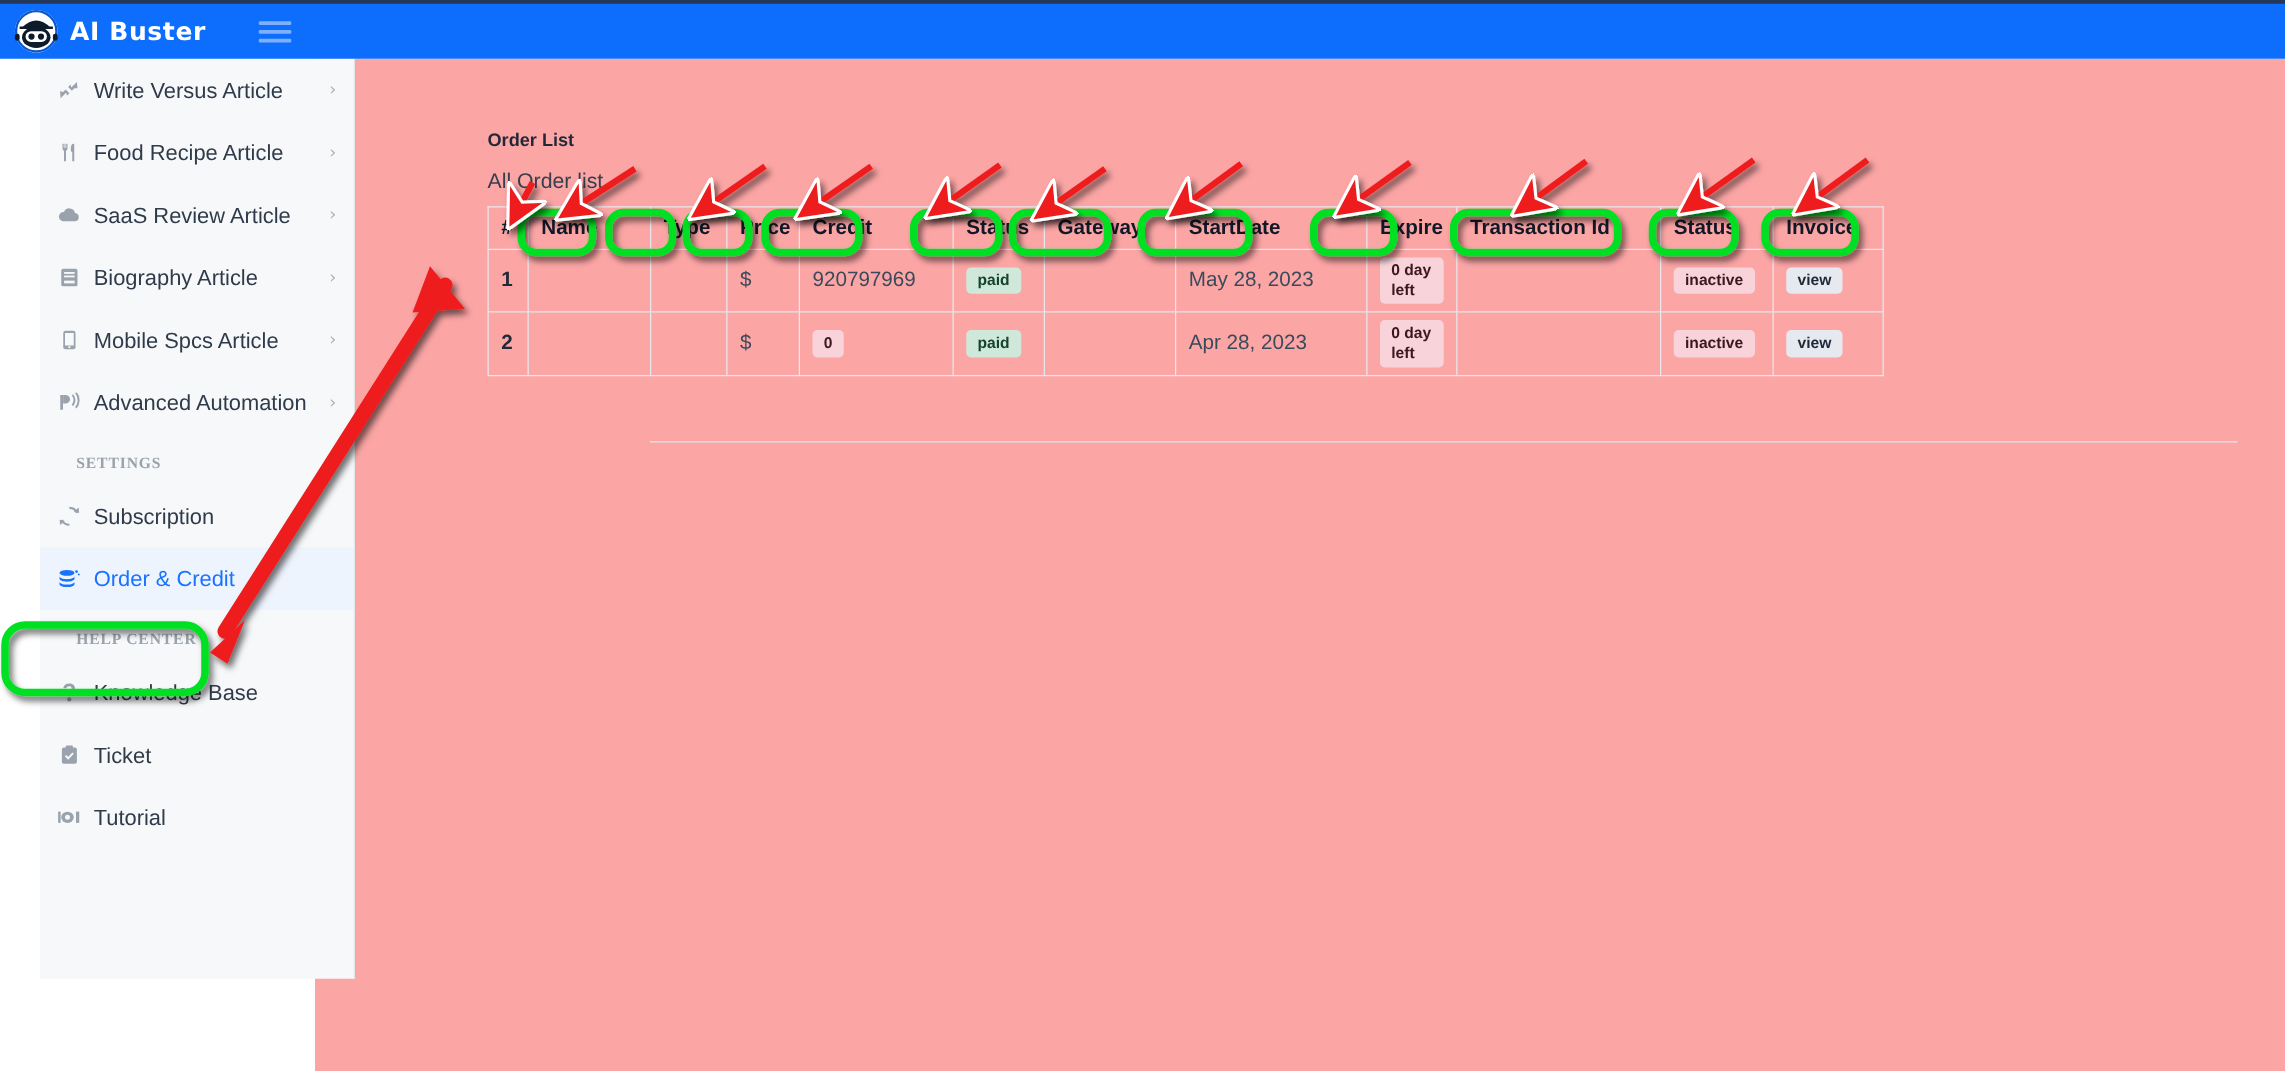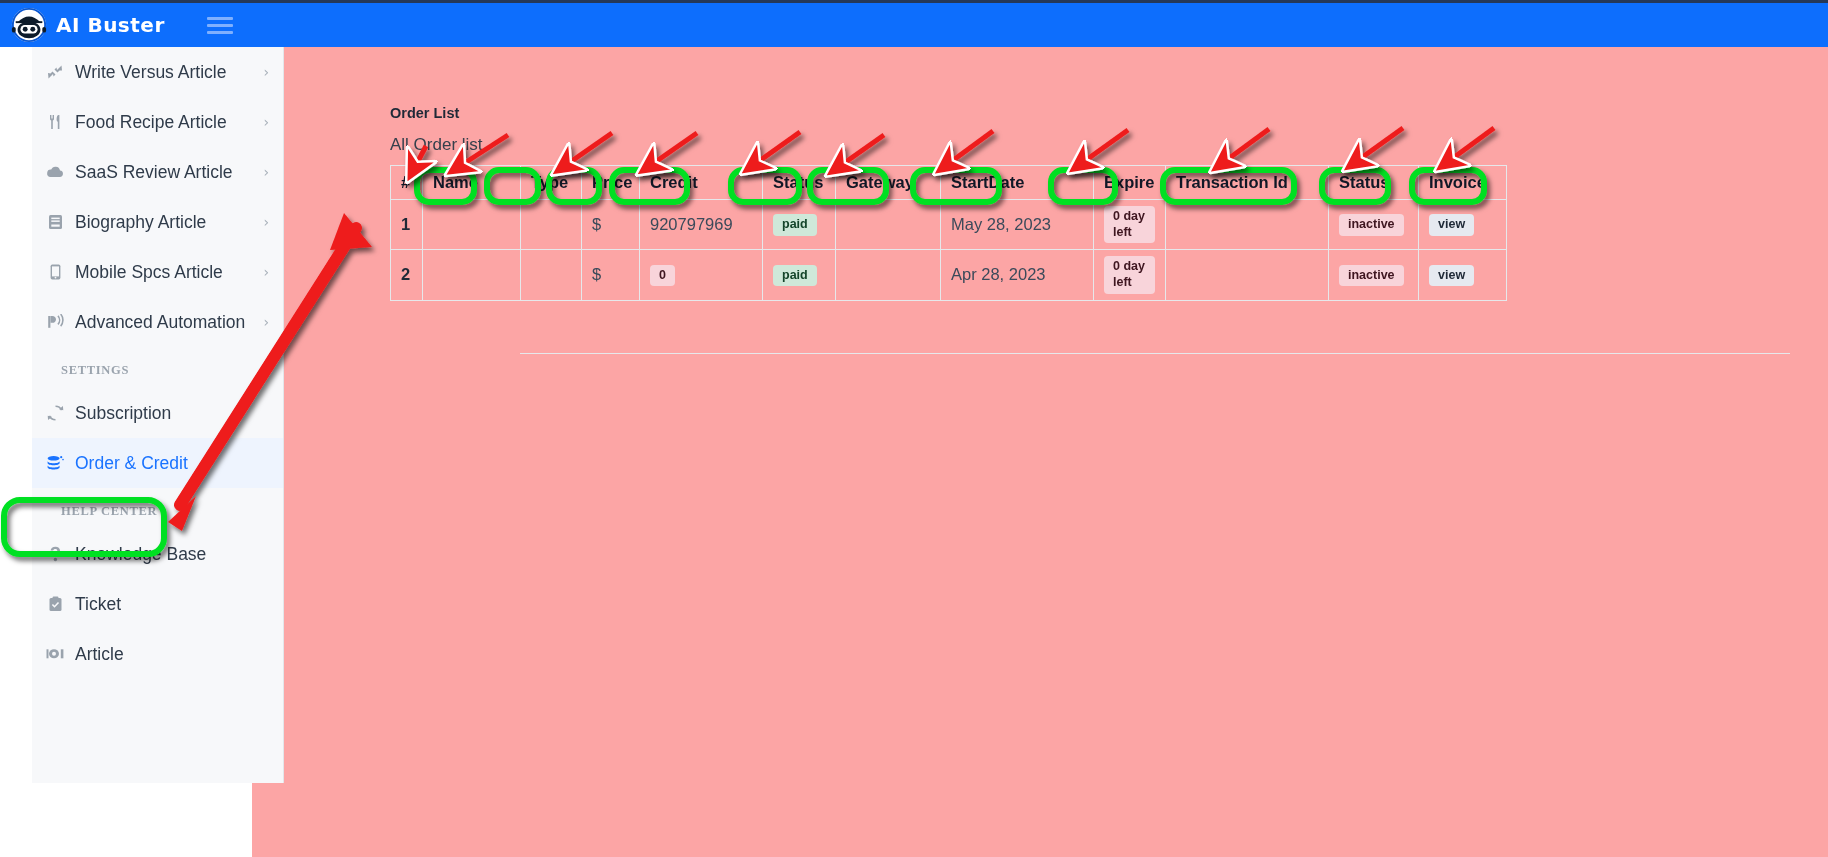--- a/index.html
+++ b/index.html
@@ -277,21 +277,21 @@
 
     <div class="nav-item">
       <span class="ico">
         <svg width="18" height="14" viewBox="0 0 18 14" fill="currentColor">
           <rect x="0.5" y="2.3" width="2" height="9"></rect>
           <ellipse cx="8" cy="6.8" rx="5" ry="4.5"></ellipse>
           <rect x="14.8" y="2.3" width="2.6" height="9"></rect>
           <circle cx="8" cy="6.8" r="2" fill="#f7f8fa"></circle>
         </svg>
       </span>
-      <span class="lbl">Article</span>
+      <span class="lbl">Tutorial</span>
     </div>
   </div>
 
   <div class="main">
     <div class="panel">
       <div class="panel-title">Order List</div>
       <div class="panel-sub">All Order list</div>
 
       <table class="order-table">
         <colgroup>

